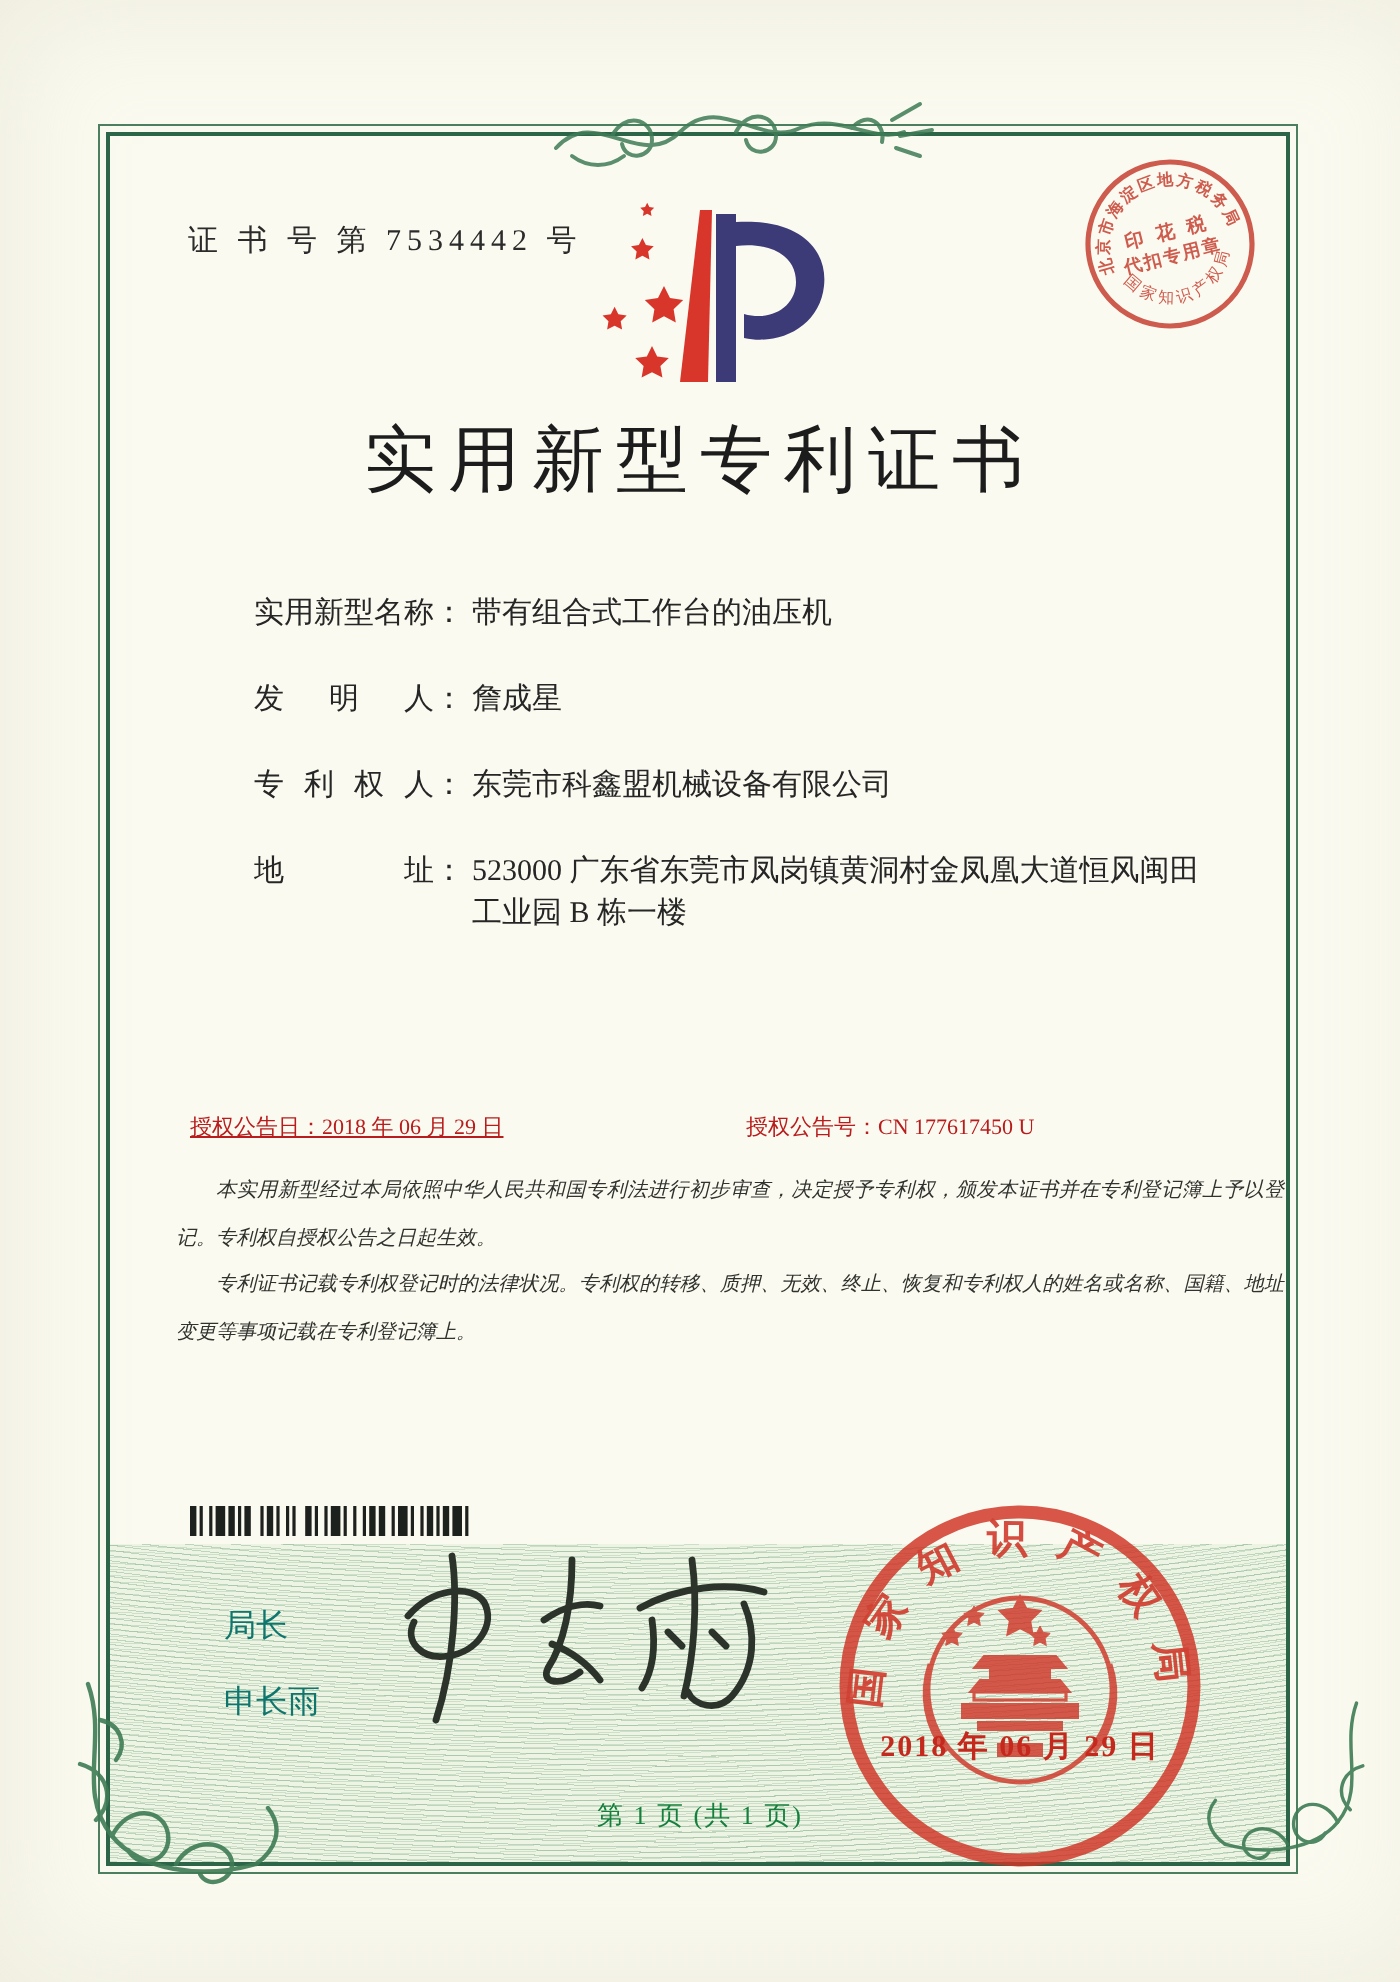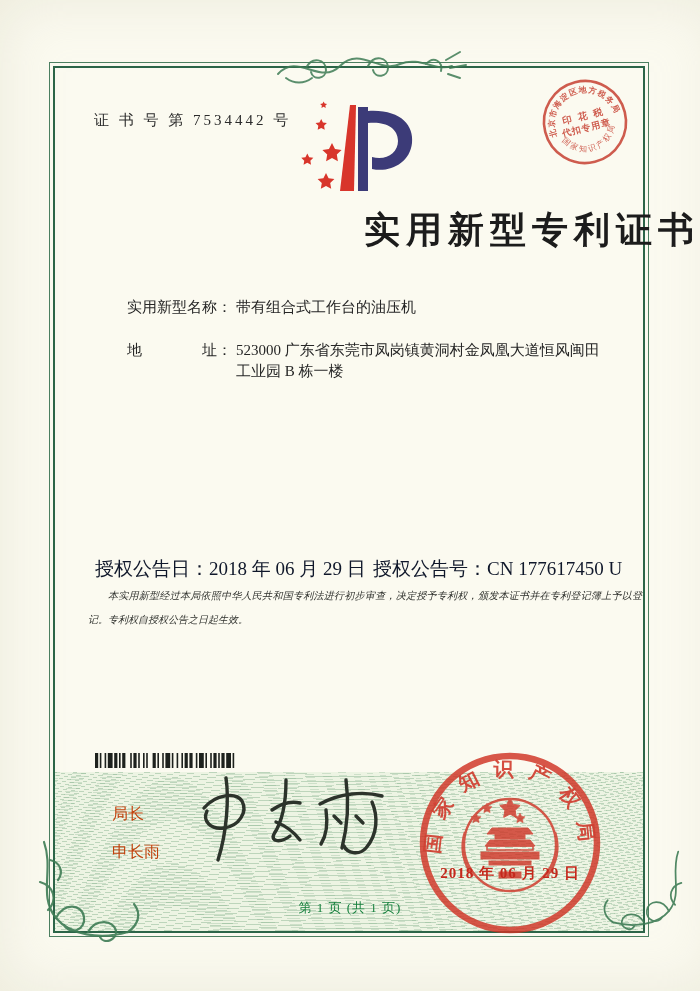--- a/index.html
+++ b/index.html
@@ -37,46 +37,46 @@
   .cert-no{
     position:absolute;left:94px;top:111px;
     font-size:15px;letter-spacing:3px;color:#2b2b2b;
   }
   .logo{position:absolute;left:292px;top:99px;width:132px;height:100px;}
   .tax-stamp{
     position:absolute;left:541px;top:78px;width:88px;height:88px;
     transform:rotate(-14deg);opacity:.82;
   }
   .title{
-    position:absolute;left:0;top:206px;width:700px;text-align:right;
-    font-size:36px;font-weight:700;letter-spacing:6px;color:#1c1c1c;
+    position:absolute;left:0;top:206px;width:700px;text-align:center;
+    font-size:36px;font-weight:400;letter-spacing:6px;color:#1c1c1c;
   }
   
   .fields{position:absolute;left:95px;top:297px;width:560px;color:#262626;margin-left:32px;}
   .frow{font-size:15px;line-height:21px;margin-bottom:22px;}
   .flabel{
     display:inline-block;width:90px;
     text-align:justify;text-align-last:justify;text-justify:inter-character;
     vertical-align:top;
   }
   .fcolon{display:inline-block;vertical-align:top;}
   .fvalue{display:inline-block;margin-left:4px;vertical-align:top;white-space:pre-line;}
   .addr .fvalue{width:450px;}
-  .grant-row{position:absolute;left:95px;top:556px;width:560px;font-size:19px;color:#0f172a;}
+  .grant-row{position:absolute;left:95px;top:556px;width:560px;font-size:11px;color:#b91c1c;text-decoration:underline;}
   .grant-right{position:absolute;left:278px;top:0;}
   
   .paras{
     position:absolute;left:88px;top:584px;width:554px;
     font-size:10px;line-height:23.5px;color:#30322e;
     text-align:justify;font-style:italic;
   }
   .paras p{margin:0;text-indent:2em;}
   
   .barcode{position:absolute;left:95px;top:753px;width:176px;height:15px;}
-  .director{position:absolute;left:112px;top:795px;font-size:16px;color:#c2410c;line-height:38px;}
+  .director{position:absolute;left:112px;top:795px;font-size:16px;color:#0f766e;line-height:38px;}
   .director div{height:38px;}
   .signature{position:absolute;left:188px;top:768px;width:220px;height:104px;}
   .seal{position:absolute;left:415px;top:748px;width:190px;height:190px;opacity:.92;}
   .seal-date{
     position:absolute;left:424px;top:864px;width:172px;text-align:center;
     font-size:15px;color:#c5281c;letter-spacing:1px;font-weight:600;
   }
   .footer{
     position:absolute;left:0;top:899px;width:700px;text-align:center;
     font-size:13px;color:#15803d;letter-spacing:1px;
@@ -161,33 +161,40 @@
     <text x="44" y="41" text-anchor="middle" font-size="9.5" fill="#c53a2b" font-weight="700" letter-spacing="2">印 花 税</text>
     <text x="44" y="53" text-anchor="middle" font-size="9" fill="#c53a2b" font-weight="600" letter-spacing="1">代扣专用章</text>
   </svg>
 
   <div class="title">实用新型专利证书</div>
 
   <div class="fields">
     <div class="frow">
       <span class="flabel">实用新型名称</span><span class="fcolon">：</span><span class="fvalue">带有组合式工作台的油压机</span>
     </div>
+    <div class="frow">
+      <span class="flabel">发明人</span><span class="fcolon">：</span><span class="fvalue">詹成星</span>
+    </div>
+    <div class="frow">
+      <span class="flabel">专利权人</span><span class="fcolon">：</span><span class="fvalue">东莞市科鑫盟机械设备有限公司</span>
+    </div>
     <div class="frow addr">
       <span class="flabel">地址</span><span class="fcolon">：</span><span class="fvalue">523000 广东省东莞市凤岗镇黄洞村金凤凰大道恒风闽田
 工业园 B 栋一楼</span>
     </div>
   </div>
 
   <div class="grant-row">
     <span><span>授权公告日</span><span>：</span><span>2018 年 06 月 29 日</span></span>
     <span class="grant-right"><span>授权公告号</span><span>：</span><span>CN 177617450 U</span></span>
   </div>
 
   <div class="paras">
     <p>本实用新型经过本局依照中华人民共和国专利法进行初步审查，决定授予专利权，颁发本证书并在专利登记簿上予以登记。专利权自授权公告之日起生效。</p>
+    <p>专利证书记载专利权登记时的法律状况。专利权的转移、质押、无效、终止、恢复和专利权人的姓名或名称、国籍、地址变更等事项记载在专利登记簿上。</p>
   </div>
 
   <svg class="barcode" viewBox="0 0 176 15" preserveAspectRatio="none">
       <rect x="0" y="0" width="3.2" height="15" fill="#1d211d"></rect>
       <rect x="4.800000000000001" y="0" width="1.6" height="15" fill="#1d211d"></rect>
       <rect x="9.600000000000001" y="0" width="1.6" height="15" fill="#1d211d"></rect>
       <rect x="12.8" y="0" width="4.800000000000001" height="15" fill="#1d211d"></rect>
       <rect x="19.200000000000003" y="0" width="3.2" height="15" fill="#1d211d"></rect>
       <rect x="24.000000000000004" y="0" width="1.6" height="15" fill="#1d211d"></rect>
       <rect x="27.200000000000006" y="0" width="3.2" height="15" fill="#1d211d"></rect>

